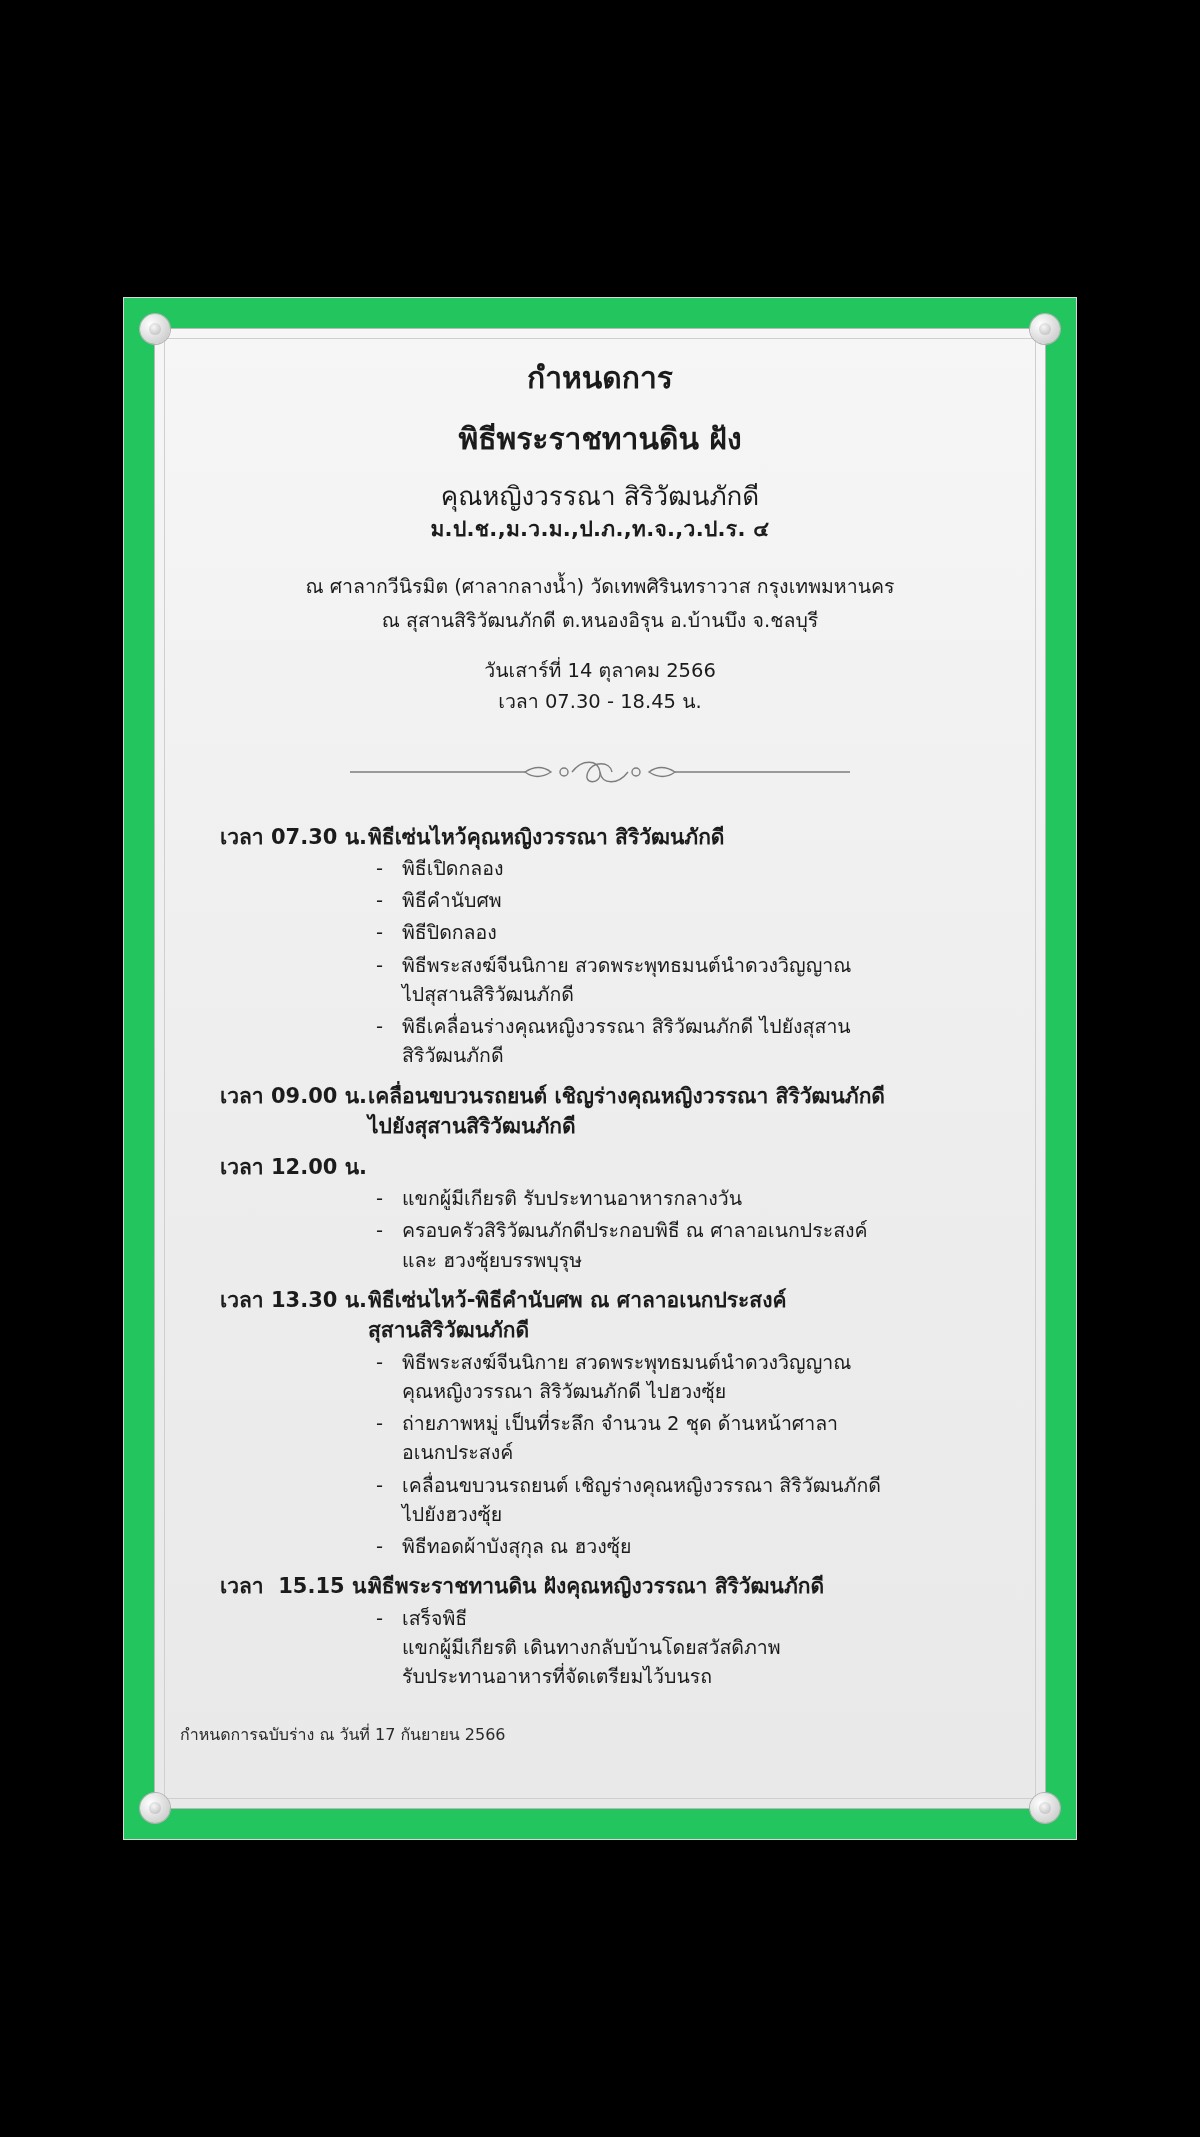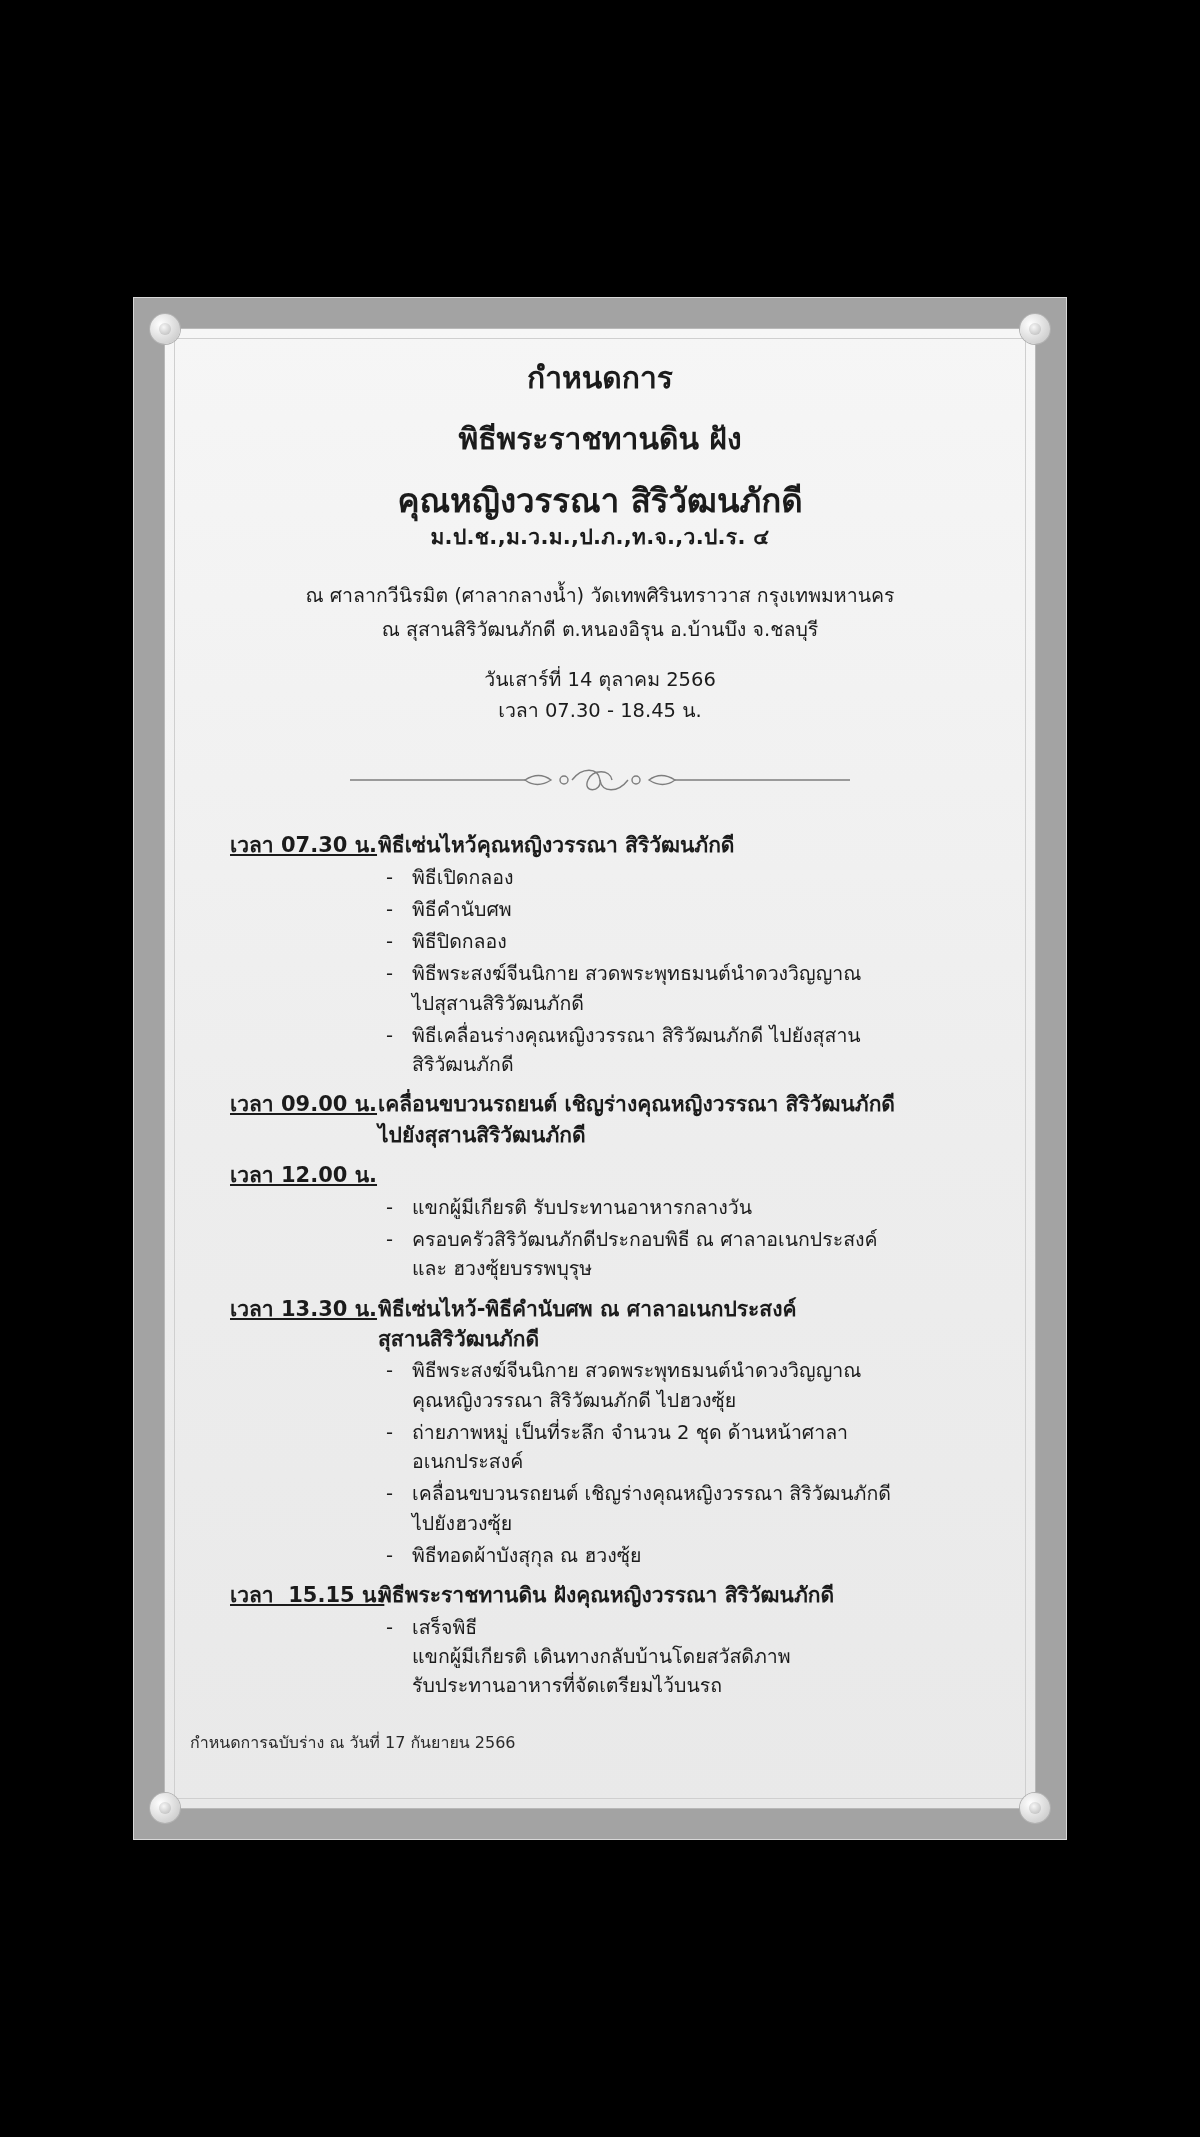--- a/index.html
+++ b/index.html
@@ -14,23 +14,24 @@
     display: flex;
     align-items: center;
     justify-content: center;
     overflow: hidden;
   }
 
   .page {
     position: relative;
     width: 932px;
     height: 1541px;
-    background: #a3a3a3;
+    background: #22c55e;
     box-shadow: 0 0 0 1px #d8d8d8;
     overflow: hidden;
+    padding-left: 20px;
   }
 
   
   .watermark {
     position: absolute;
     left: 50%;
     top: 700px;
     transform: translateX(-50%);
     width: 460px;
     height: 420px;
@@ -96,22 +97,22 @@
     margin-bottom: 22px;
   }
   .t2 {
     font-size: 30px;
     font-weight: bold;
     line-height: 1.3;
     margin-bottom: 22px;
     margin-top: 17px;
   }
   .t3 {
-    font-size: 33px;
-    font-weight: bold;
+    font-size: 26px;
+    font-weight: normal;
     line-height: 1.25;
   }
   .t4 {
     font-size: 21px;
     font-weight: bold;
     line-height: 1.4;
     margin-top: 2px;
     letter-spacing: 0.3px;
   }
 
@@ -148,21 +149,20 @@
     display: flex;
     align-items: flex-start;
     font-size: 21px;
     font-weight: bold;
     line-height: 1.45;
   }
   .item-time {
     flex: 0 0 auto;
     width: 148px;
     white-space: pre;
-    text-decoration: underline;
   }
   .item-title {
     flex: 1 1 auto;
   }
 
   .bullets {
     margin: 2px 0 10px 0;
     padding: 0;
     list-style: none;
   }

